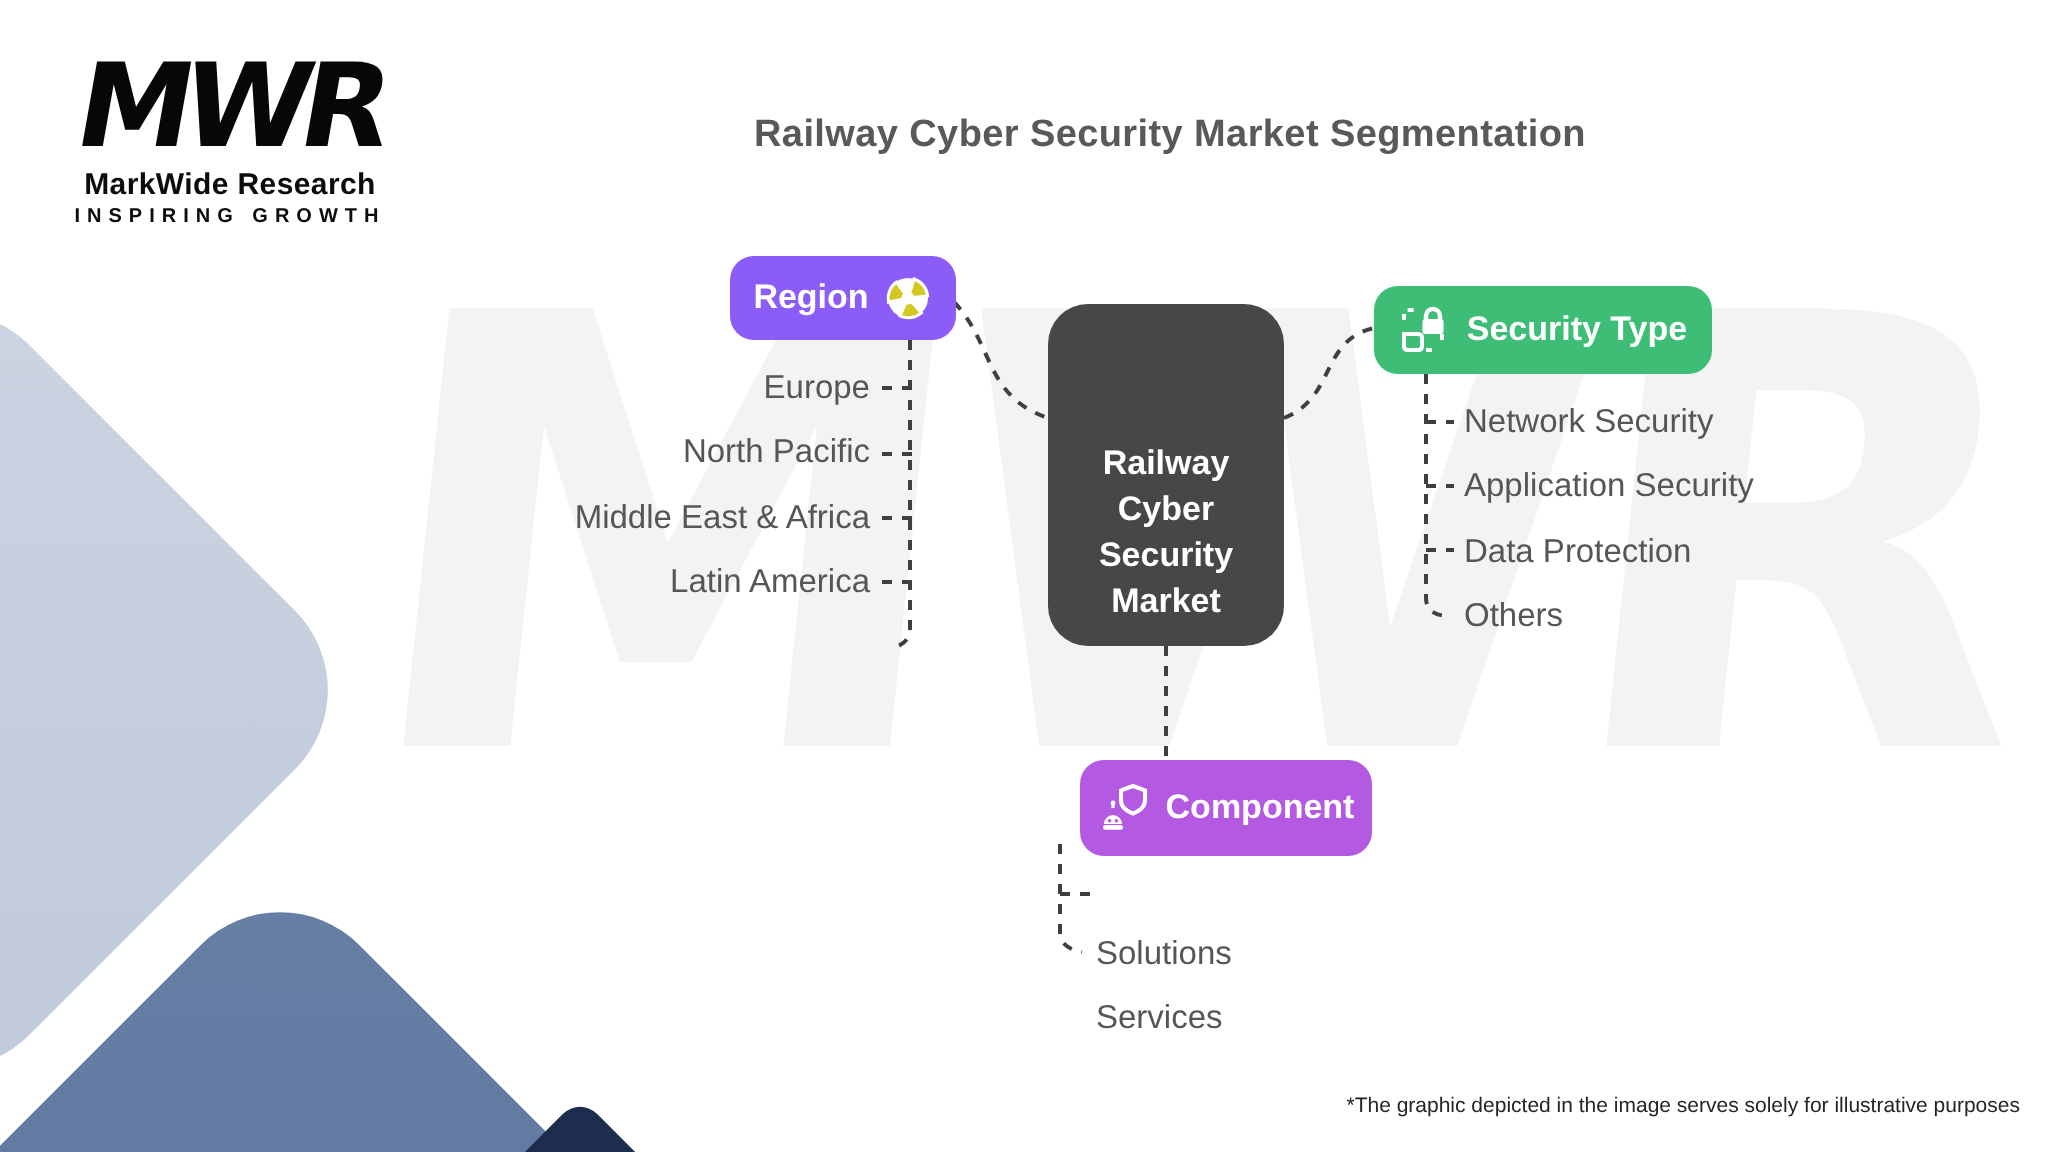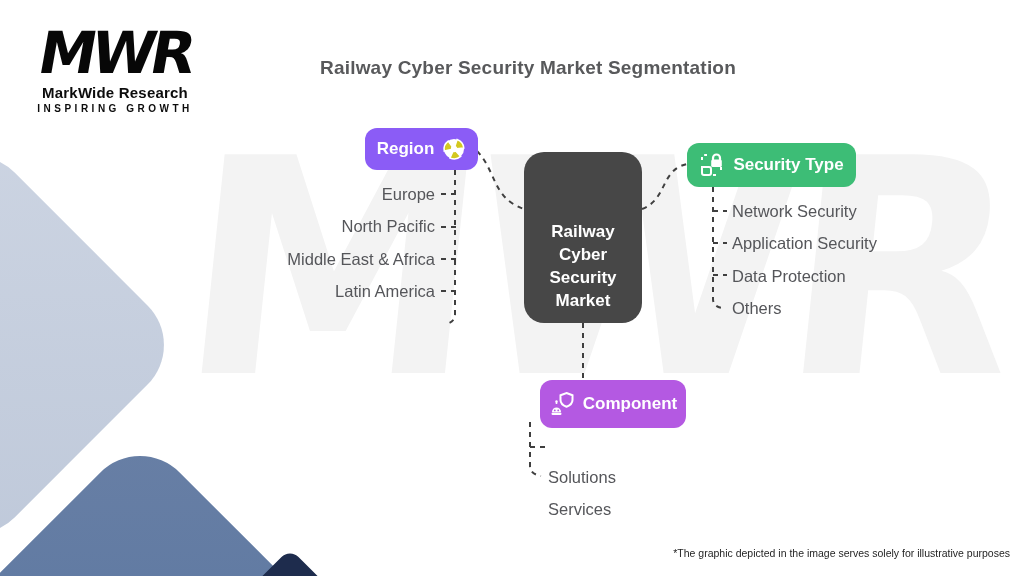--- a/index.html
+++ b/index.html
@@ -35,21 +35,21 @@
   .logo-mark {
     font-family:"DejaVu Sans", sans-serif; font-weight:bold;
     font-size:58px; line-height:58px; letter-spacing:-5px;
     color:#070707; transform:skewX(-10deg);
   }
   .logo-name { font-size:15px; font-weight:bold; color:#0c0c0c; margin-top:2px; letter-spacing:0.2px; }
   .logo-tagline { font-size:10px; font-weight:bold; color:#0c0c0c; letter-spacing:3.5px; margin-top:2px; }
 
   
   .title {
-    position:absolute; left:320px; top:57px; width:530px; text-align:left; z-index:3;
+    position:absolute; left:320px; top:57px; width:530px; text-align:center; z-index:3;
     font-size:19px; font-weight:bold; color:#58595b; letter-spacing:0.2px;
   }
 
   
   .connectors { position:absolute; left:0; top:0; z-index:2; pointer-events:none; }
   .connectors path { fill:none; stroke:#3f3f3f; stroke-width:2; stroke-dasharray:5 5; }
 
   
   .center-node {
     position:absolute; left:524px; top:152px; width:118px; height:171px; z-index:3;

